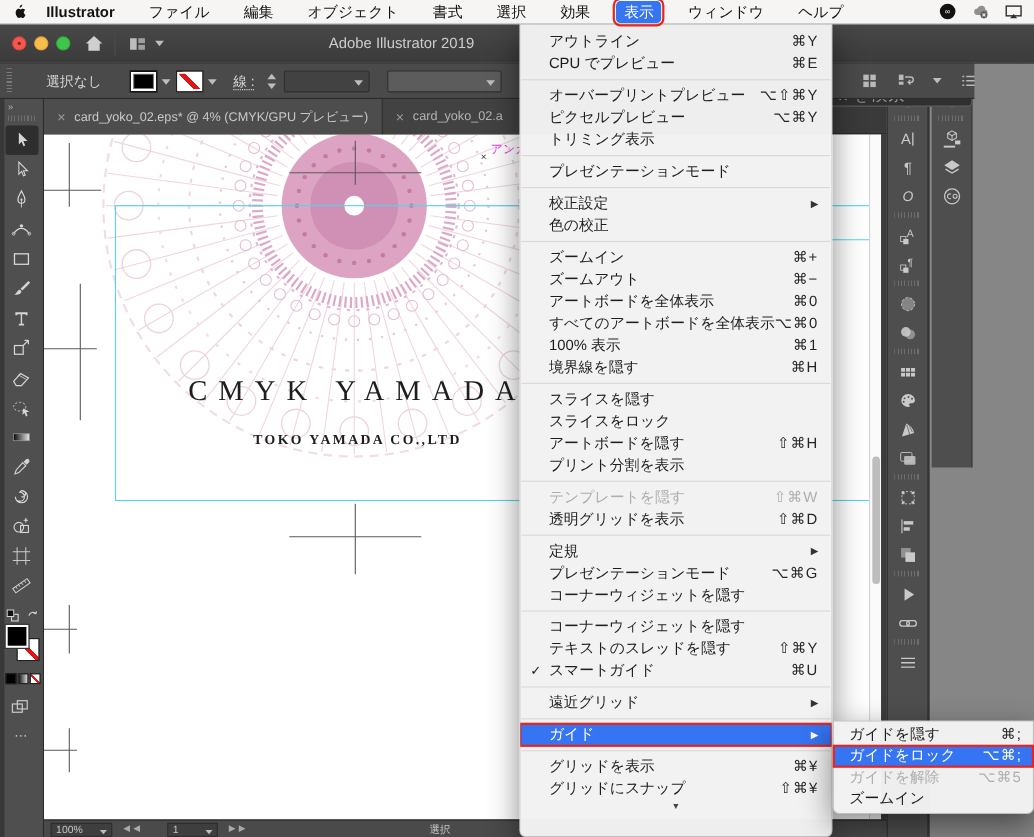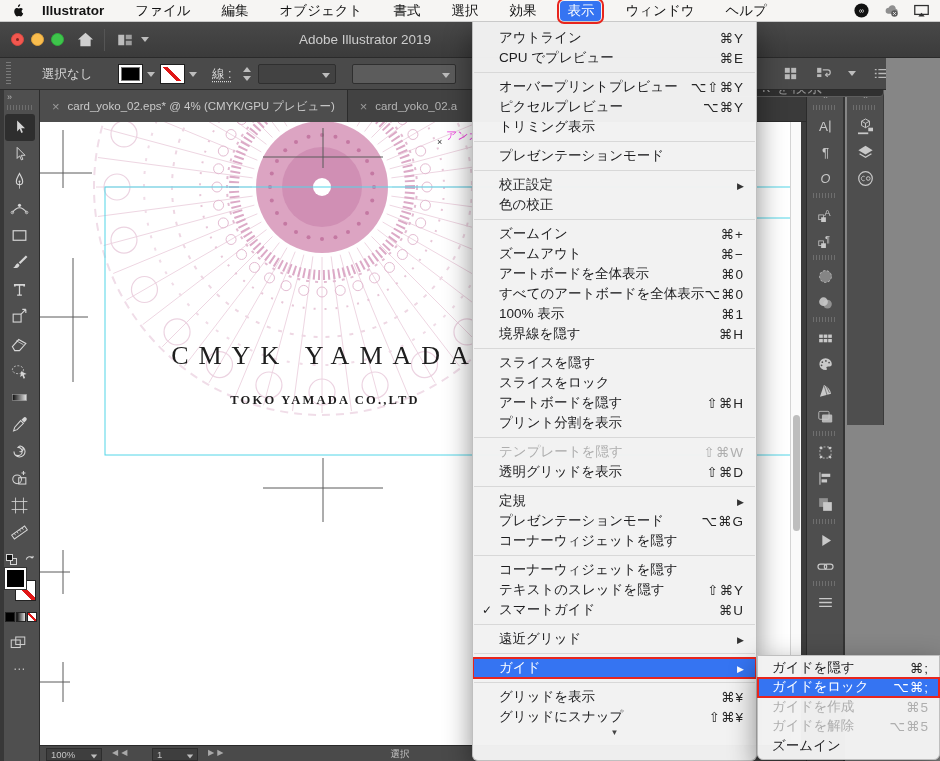--- a/index.html
+++ b/index.html
@@ -863,24 +863,20 @@
   <div class="submenu" id="guides-submenu">
       <div class="smi">
         <span class="lbl">ガイドを隠す</span>
         <span class="sc">⌘;</span>
       </div>
       <div class="smi hl annot">
         <span class="lbl">ガイドをロック</span>
         <span class="sc">⌥⌘;</span>
       </div>
       <div class="smi disabled">
-        <span class="lbl">ガイドを作成</span>
-        <span class="sc">⌘5</span>
-      </div>
-      <div class="smi disabled">
         <span class="lbl">ガイドを解除</span>
         <span class="sc">⌥⌘5</span>
       </div>
       <div class="smi">
         <span class="lbl">ズームイン</span>
       </div>
     </div>
 
 </div>
 

